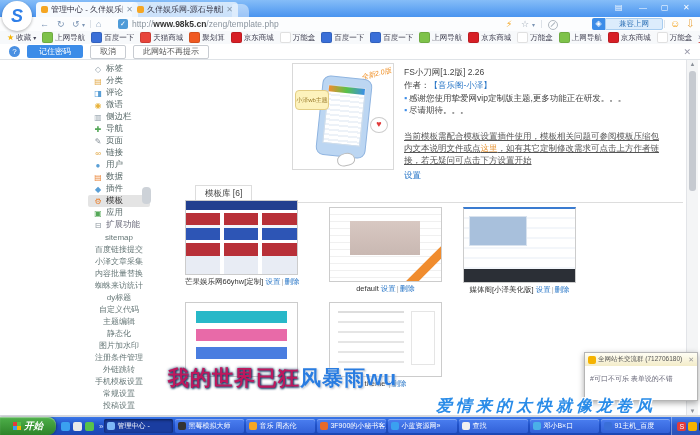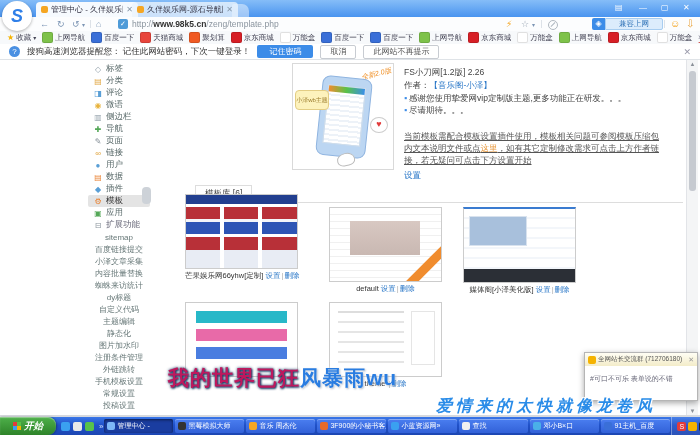--- a/index.html
+++ b/index.html
@@ -117,21 +117,21 @@
   .t-para{position:absolute;left:404px;top:70px;width:262px;font-size:8.5px;color:#555;
           line-height:12px;white-space:normal;text-decoration:underline;}
   .t-set{position:absolute;left:404px;top:110px;font-size:8.5px;}
   .link{color:#2b78c8;} .link-orange{color:#e8973a;}
   
   .libtab-row{position:absolute;left:185px;top:126px;width:498px;height:16px;
               border-bottom:1px solid #ddd;}
   .libtab{position:absolute;left:10px;bottom:-1px;background:#fff;border:1px solid #ddd;
           border-bottom:1px solid #fff;font-size:8.5px;color:#444;padding:2px 9px;}
   .card{position:absolute;width:113px;}
-  .c1{left:185px;top:134px;} .c2{left:329px;top:147px;} .c3{left:463px;top:147px;}
+  .c1{left:185px;top:140px;} .c2{left:329px;top:147px;} .c3{left:463px;top:147px;}
   .c4{left:185px;top:242px;} .c5{left:329px;top:242px;} .c6{left:463px;top:242px;}
   .thumb{width:111px;height:73px;border:1px solid #ccc;position:relative;overflow:hidden;
          background:#fff;}
   .card-cap{margin-top:2px;text-align:center;font-size:7.5px;color:#333;white-space:nowrap;}
   .card-cap .sep{color:#aaa;margin:0 1px;}
   .thumb-mango{background:linear-gradient(180deg,#223f8f 0,#223f8f 9px,#fff 9px,#fff 12px,
      #b83038 12px,#b83038 24px,#f3f5f9 24px,#f3f5f9 27px,#2d55b5 27px,#2d55b5 39px,
      #fff 39px,#fff 42px,#b83038 42px,#b83038 55px,#e8ecf4 55px);}
   .thumb-mango::before{content:"";position:absolute;left:34px;top:9px;bottom:0;width:4px;
      background:#fff;box-shadow:38px 0 0 #fff;}
@@ -326,21 +326,20 @@
         <div class="bm">
     <span class="bm-ic" style="background: rgb(232, 69, 60);"></span>
 
   </div>
       </div>
     <span class="bm-more">»</span>
   </div>
 
   <div class="notifbar">
     <span class="q-ic">?</span>
-    <span>搜狗高速浏览器提醒您： 记住此网站密码，下次一键登录！</span>
     <span class="btn-primary">记住密码</span>
     <span class="btn-plain">取消</span>
     <span class="btn-plain">此网站不再提示</span>
     <span class="notif-close ic-close"></span>
   </div>
 
   <div class="page">
 
     <div class="sidebar">
         <div class="side-item">

